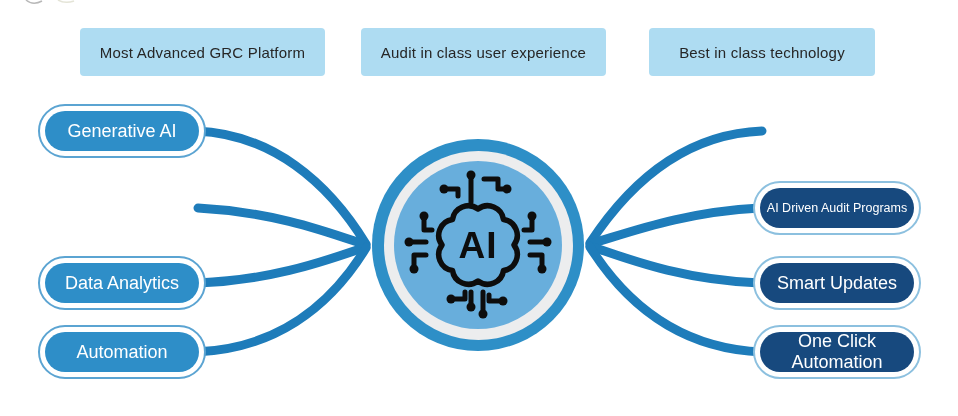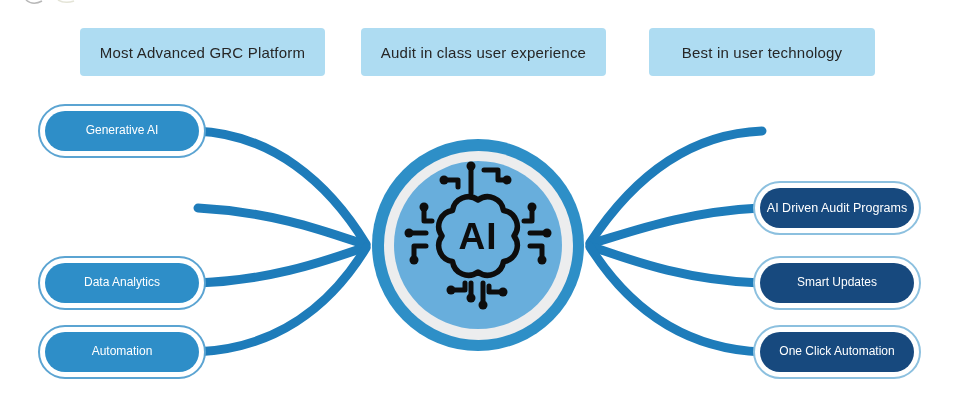--- a/index.html
+++ b/index.html
@@ -29,38 +29,38 @@
   .pill{
     position:absolute;width:168px;height:54px;box-sizing:border-box;z-index:2;
     border:2px solid var(--pill-outline-left);border-radius:28px;
     padding:5px;background:#ffffff;
   }
   .pill--right{left:753px;border-color:var(--pill-outline-right);}
   .pill--left{left:38px;}
   .pill-fill{
     width:100%;height:100%;border-radius:20px;
     display:flex;align-items:center;justify-content:center;text-align:center;
-    color:var(--pill-text);font-size:12px;line-height:1.15;
+    color:var(--pill-text);font-size:18px;line-height:1.15;
   }
   .pill--left  .pill-fill{background:var(--left-pill);}
   .pill--right .pill-fill{background:var(--right-pill);}
   .pill.two-line .pill-fill{font-size:12.5px;}
   .row1{top:104px}.row2{top:181px}.row3{top:256px}.row4{top:325px}
   .center-hub{
     position:absolute;left:372px;top:139px;width:212px;height:212px;z-index:2;
     border-radius:50%;background:var(--ring-outer);
     display:flex;align-items:center;justify-content:center;
   }
   .ring-gap{
     width:189px;height:189px;border-radius:50%;background:var(--ring-gap);
     display:flex;align-items:center;justify-content:center;
   }
   .ring-inner{
     width:168px;height:168px;border-radius:50%;background:var(--ring-inner);
-    display:flex;justify-content:center;
+    display:flex;align-items:center;justify-content:center;
   }
   .trace{stroke:var(--icon);stroke-width:5;fill:none;stroke-linecap:round;stroke-linejoin:round;}
   .dot{fill:var(--icon);}
   .cloud{stroke:var(--icon);stroke-width:5.5;fill:none;stroke-linejoin:round;}
   .ai-text{
     fill:var(--icon);font-family:"Liberation Sans",sans-serif;
     font-size:37px;font-weight:bold;letter-spacing:1px;
   }
   .artifact{position:absolute;left:24px;top:0;z-index:2;}
 </style>
@@ -85,21 +85,21 @@
     <path class="connector" d="M 762 352 C 686 349 630 310 590 247"></path>
   </svg>
 
   <div class="hdr" id="hdr1">
     <span>Most Advanced GRC Platform</span>
   </div>
   <div class="hdr" id="hdr2">
     <span>Audit in class user experience</span>
   </div>
   <div class="hdr" id="hdr3">
-    <span>Best in user technology</span>
+    <span>Best in class technology</span>
   </div>
 
   <div class="pill pill--left row1">
     <div class="pill-fill">Generative AI</div>
   </div>
   <div class="pill pill--left row4">
     <div class="pill-fill">Automation</div>
   </div>
   <div class="pill pill--left row3">
     <div class="pill-fill">Data Analytics</div>

